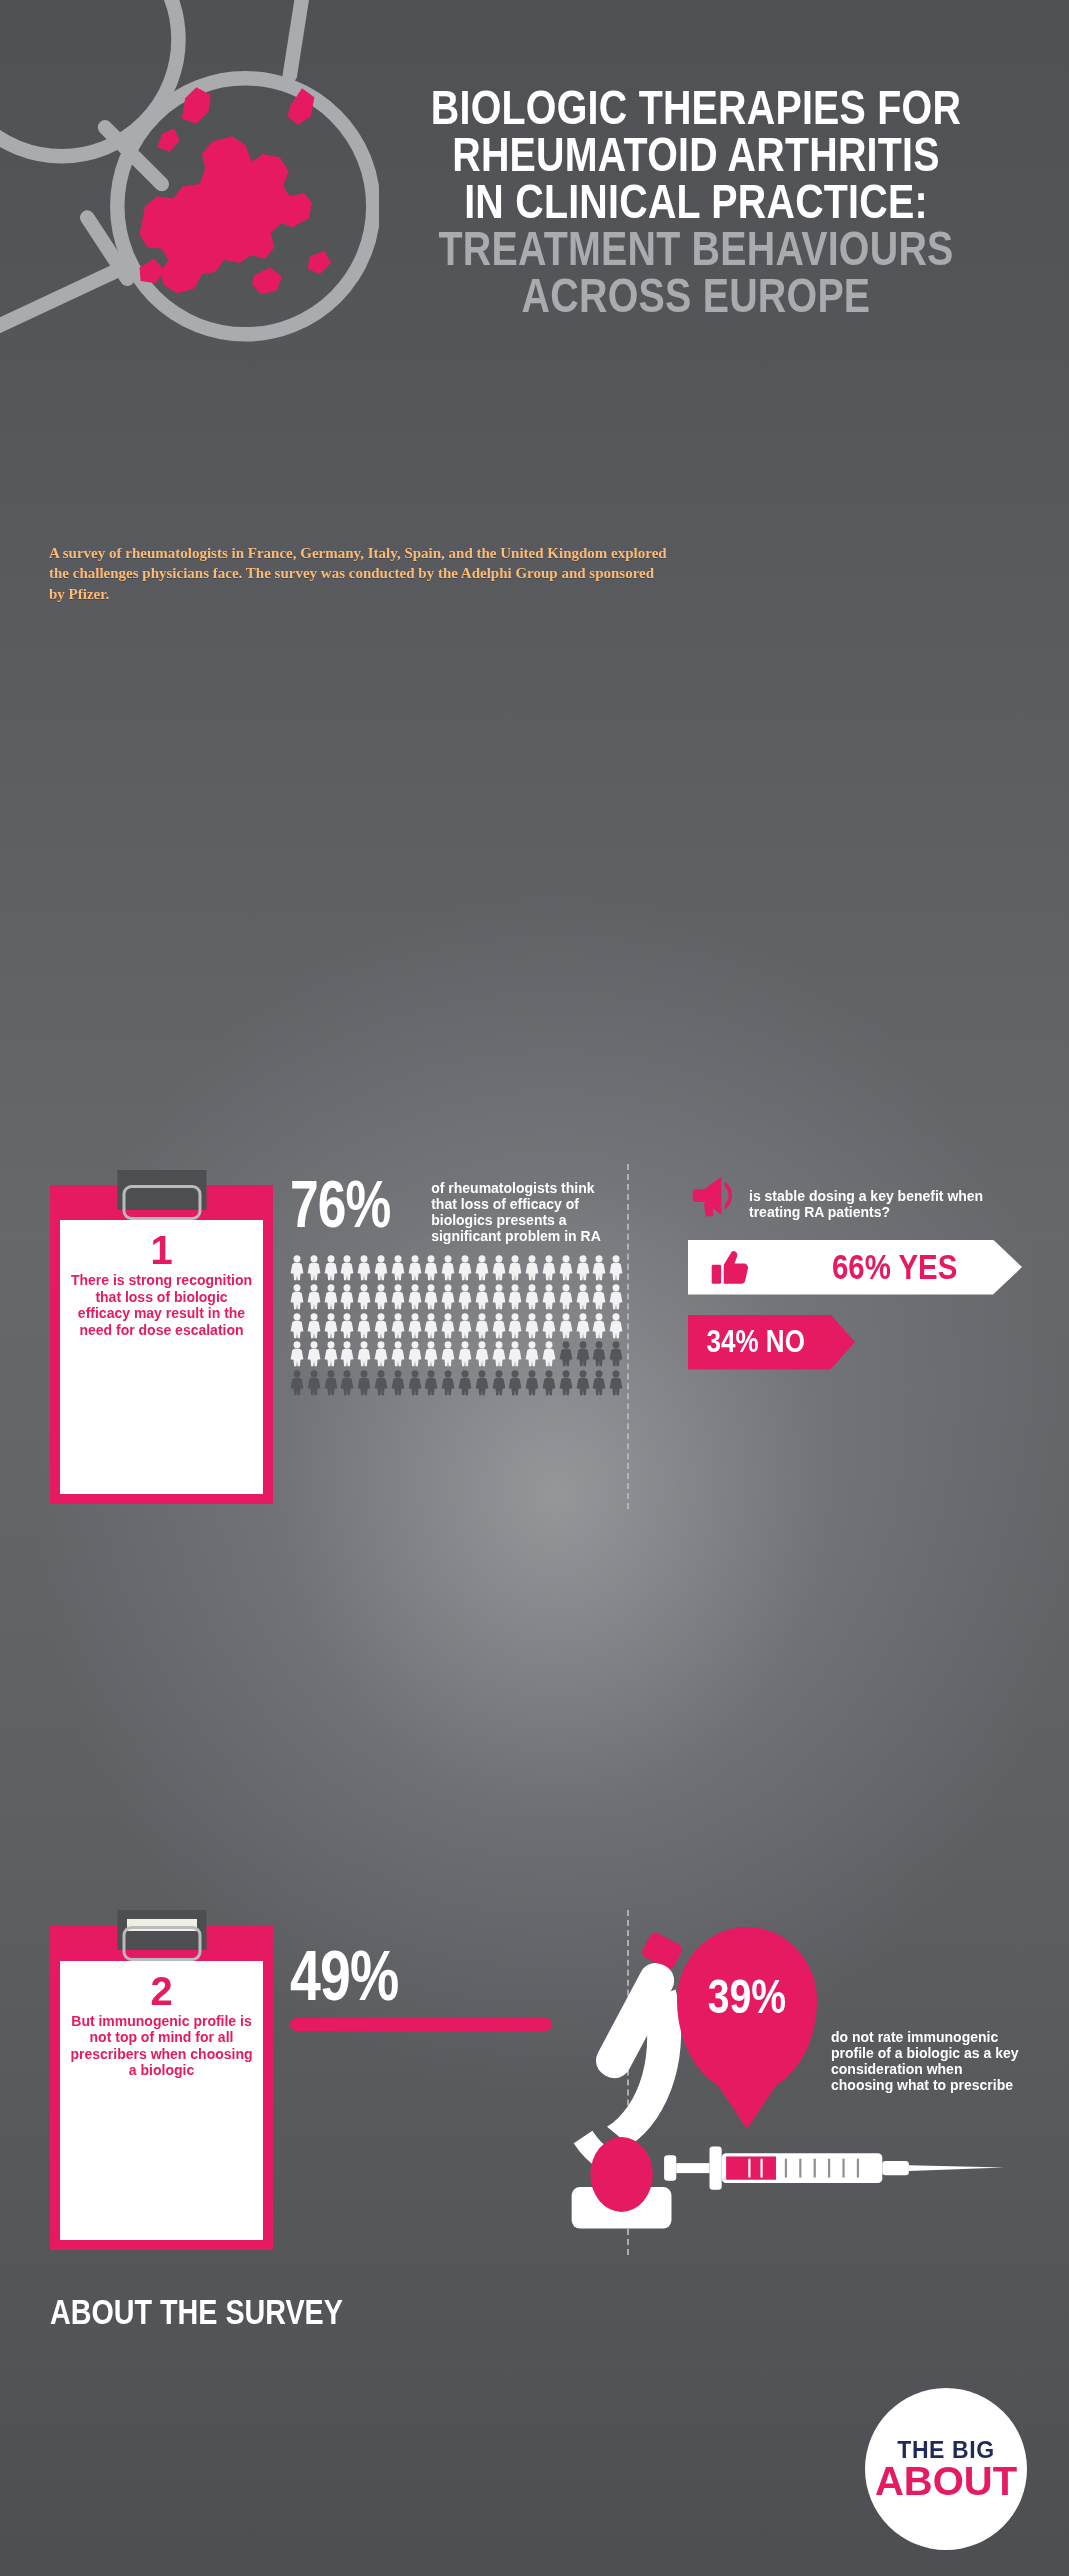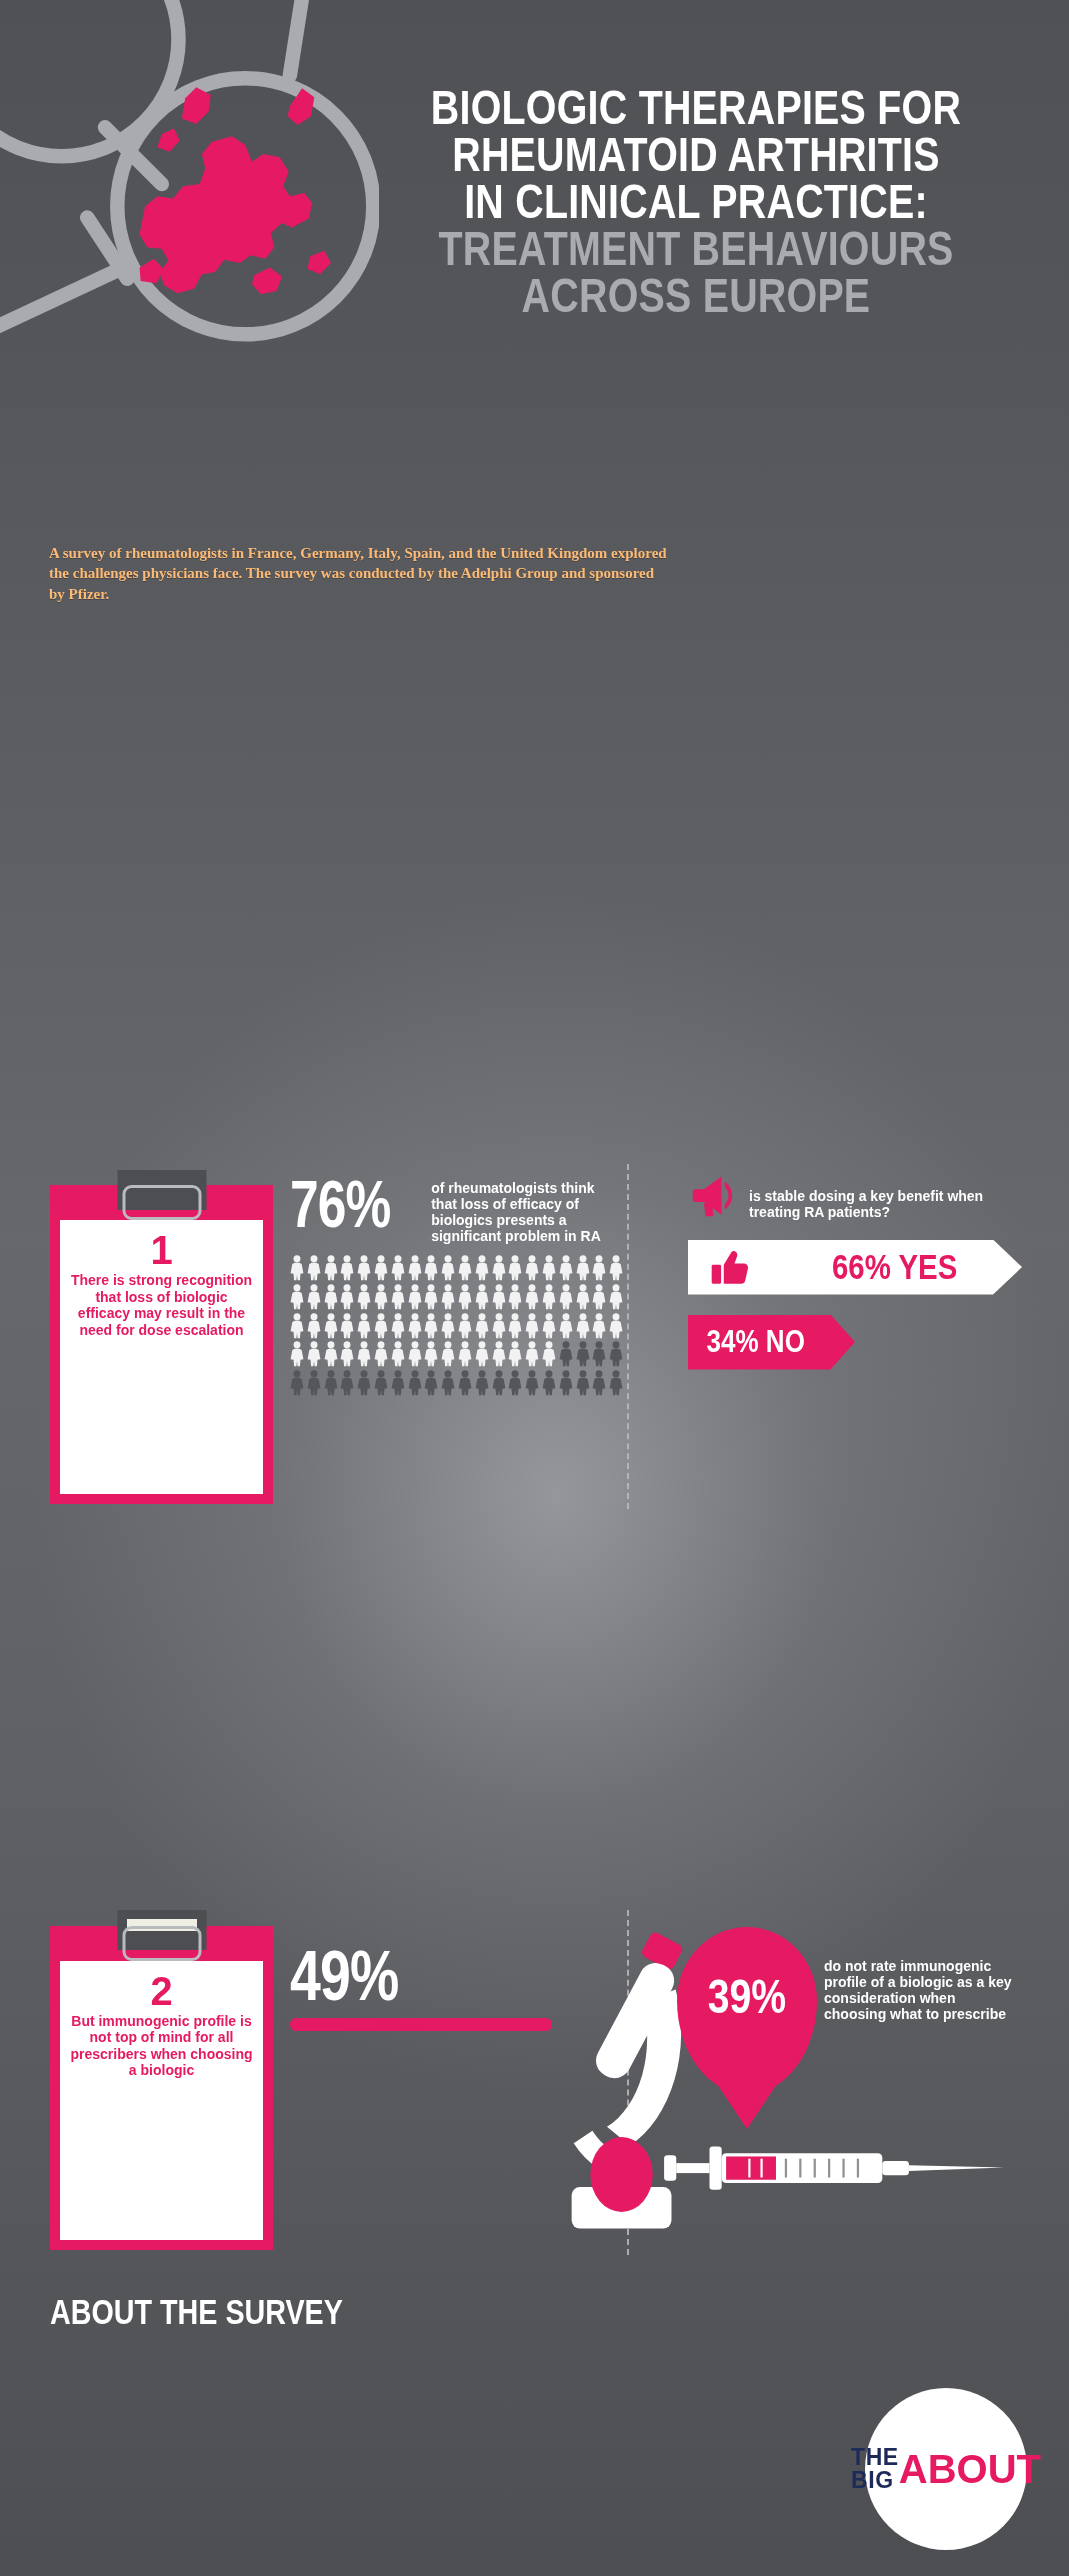--- a/index.html
+++ b/index.html
@@ -157,21 +157,21 @@
     position:absolute; left:50px; top:2292px;
     font-family:"Liberation Sans Narrow","Liberation Sans",sans-serif;
     font-weight:bold; color:#ffffff; font-size:35px;
     text-transform:uppercase; transform:scaleX(0.82); transform-origin:left center;
     white-space:nowrap;
   }
   #logo{
     position:absolute; left:865px; top:2388px;
     width:162px; height:162px; border-radius:50%;
     background:#ffffff;
-    display:flex; 
+    display:flex; flex-direction:column;
     align-items:center; justify-content:center;
   }
   #logo .l1{ color:#1e2a5a; font-size:23px; font-weight:bold; letter-spacing:0.6px; line-height:1; }
   #logo .l2{ color:#e51a62; font-size:40px; font-weight:bold; letter-spacing:0px; line-height:0.95; }
 </style>
 </head>
 <body>
 
 <div id="page">
 
@@ -688,21 +688,21 @@
         <rect x="146" y="10" width="34" height="26" rx="5" fill="#e51a62" transform="rotate(28 163 23)"></rect>
         <rect x="120" y="30" width="34" height="120" rx="16" transform="rotate(28 137 90)"></rect>
         <path d="M176 60 a86 120 0 0 1 -44 150 l-22 -18 a62 92 0 0 0 34 -120z"></path>
         <path d="M96 196 a70 60 0 0 0 44 30 l0 22 a92 80 0 0 1 -62 -40z"></path>
         <rect x="76" y="250" width="96" height="40" rx="8"></rect>
         <ellipse cx="124" cy="238" rx="30" ry="36" fill="#e51a62"></ellipse>
       </g>
     </svg>
 
     <div style="position:absolute;left:677px;top:16.7px;width:379px;">
-      <div style="display:flex;align-items:flex-start;gap:7px;">
+      <div style="display:flex;align-items:flex-end;gap:14px;">
         <div class="pin">
           <div class="pv">39%</div>
         </div>
         <div class="stat-note" style="width:189px;padding-top:31px;">do not rate immunogenic profile of a biologic as a key consideration when choosing what to prescribe</div>
       </div>
 
       <svg width="356" height="72" viewBox="0 0 640 130" style="margin-top:37px;margin-left:-16.7px;">
         <g fill="#ffffff">
           <rect x="6" y="44" width="22" height="46" rx="6"></rect>
           <rect x="28" y="58" width="60" height="18"></rect>

